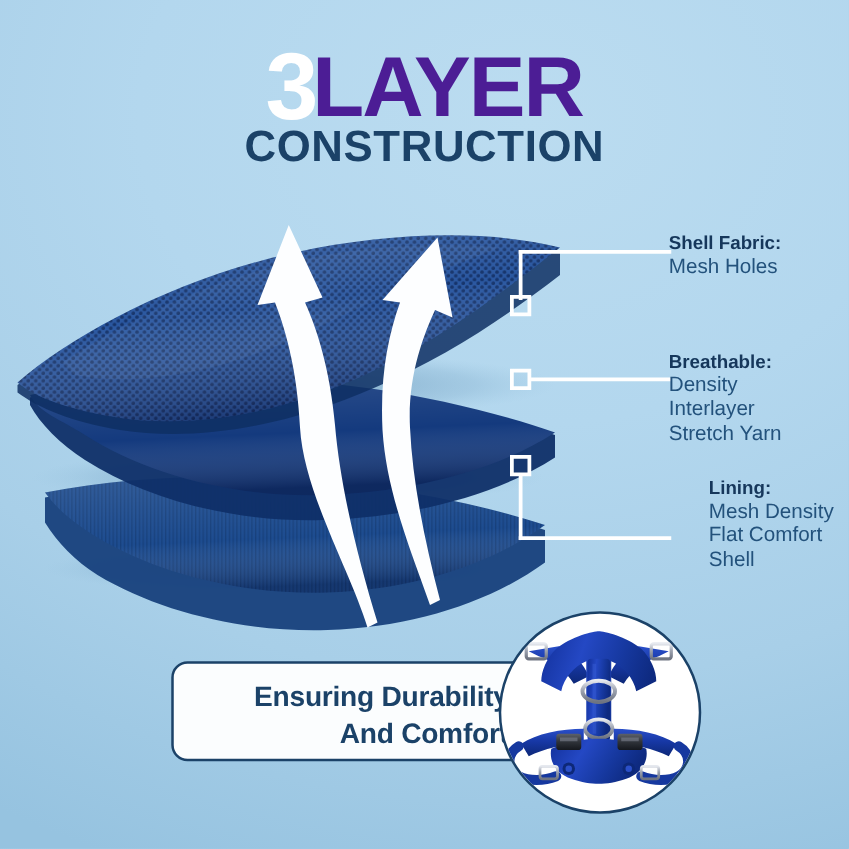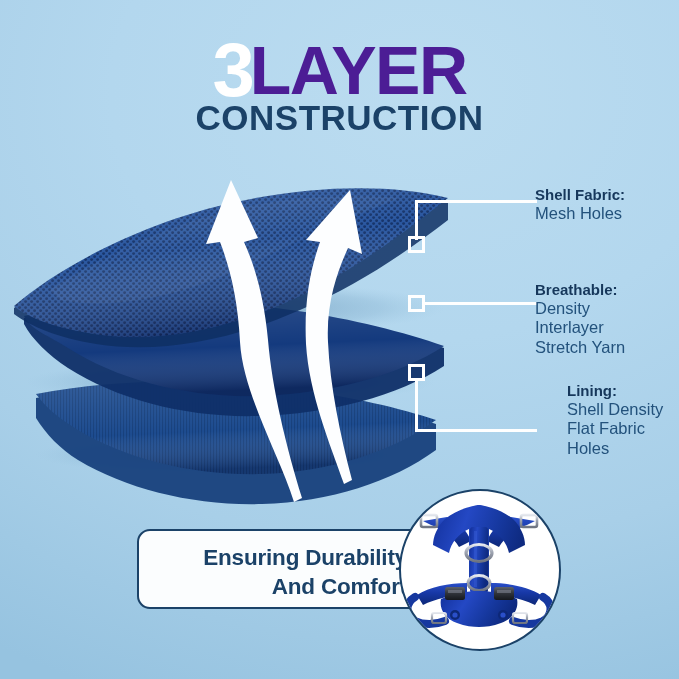--- a/index.html
+++ b/index.html
@@ -288,23 +288,23 @@
       <span>Stretch Yarn</span>
     </div>
   </div>
 
   <div class="callout" id="co3">
     <div class="marker"></div>
     <div class="lead v lead-v"></div>
     <div class="lead h lead-h"></div>
     <div class="txt">
       <b>Lining:</b>
-      <span>Shell Density</span>
-      <span>Flat Fabric</span>
-      <span>Holes</span>
+      <span>Mesh Density</span>
+      <span>Flat Comfort</span>
+      <span>Shell</span>
     </div>
   </div>
 
   <div id="banner">
     <div class="banner-text">
       <span>Ensuring Durability</span>
       <span>And Comfort</span>
     </div>
   </div>
 

